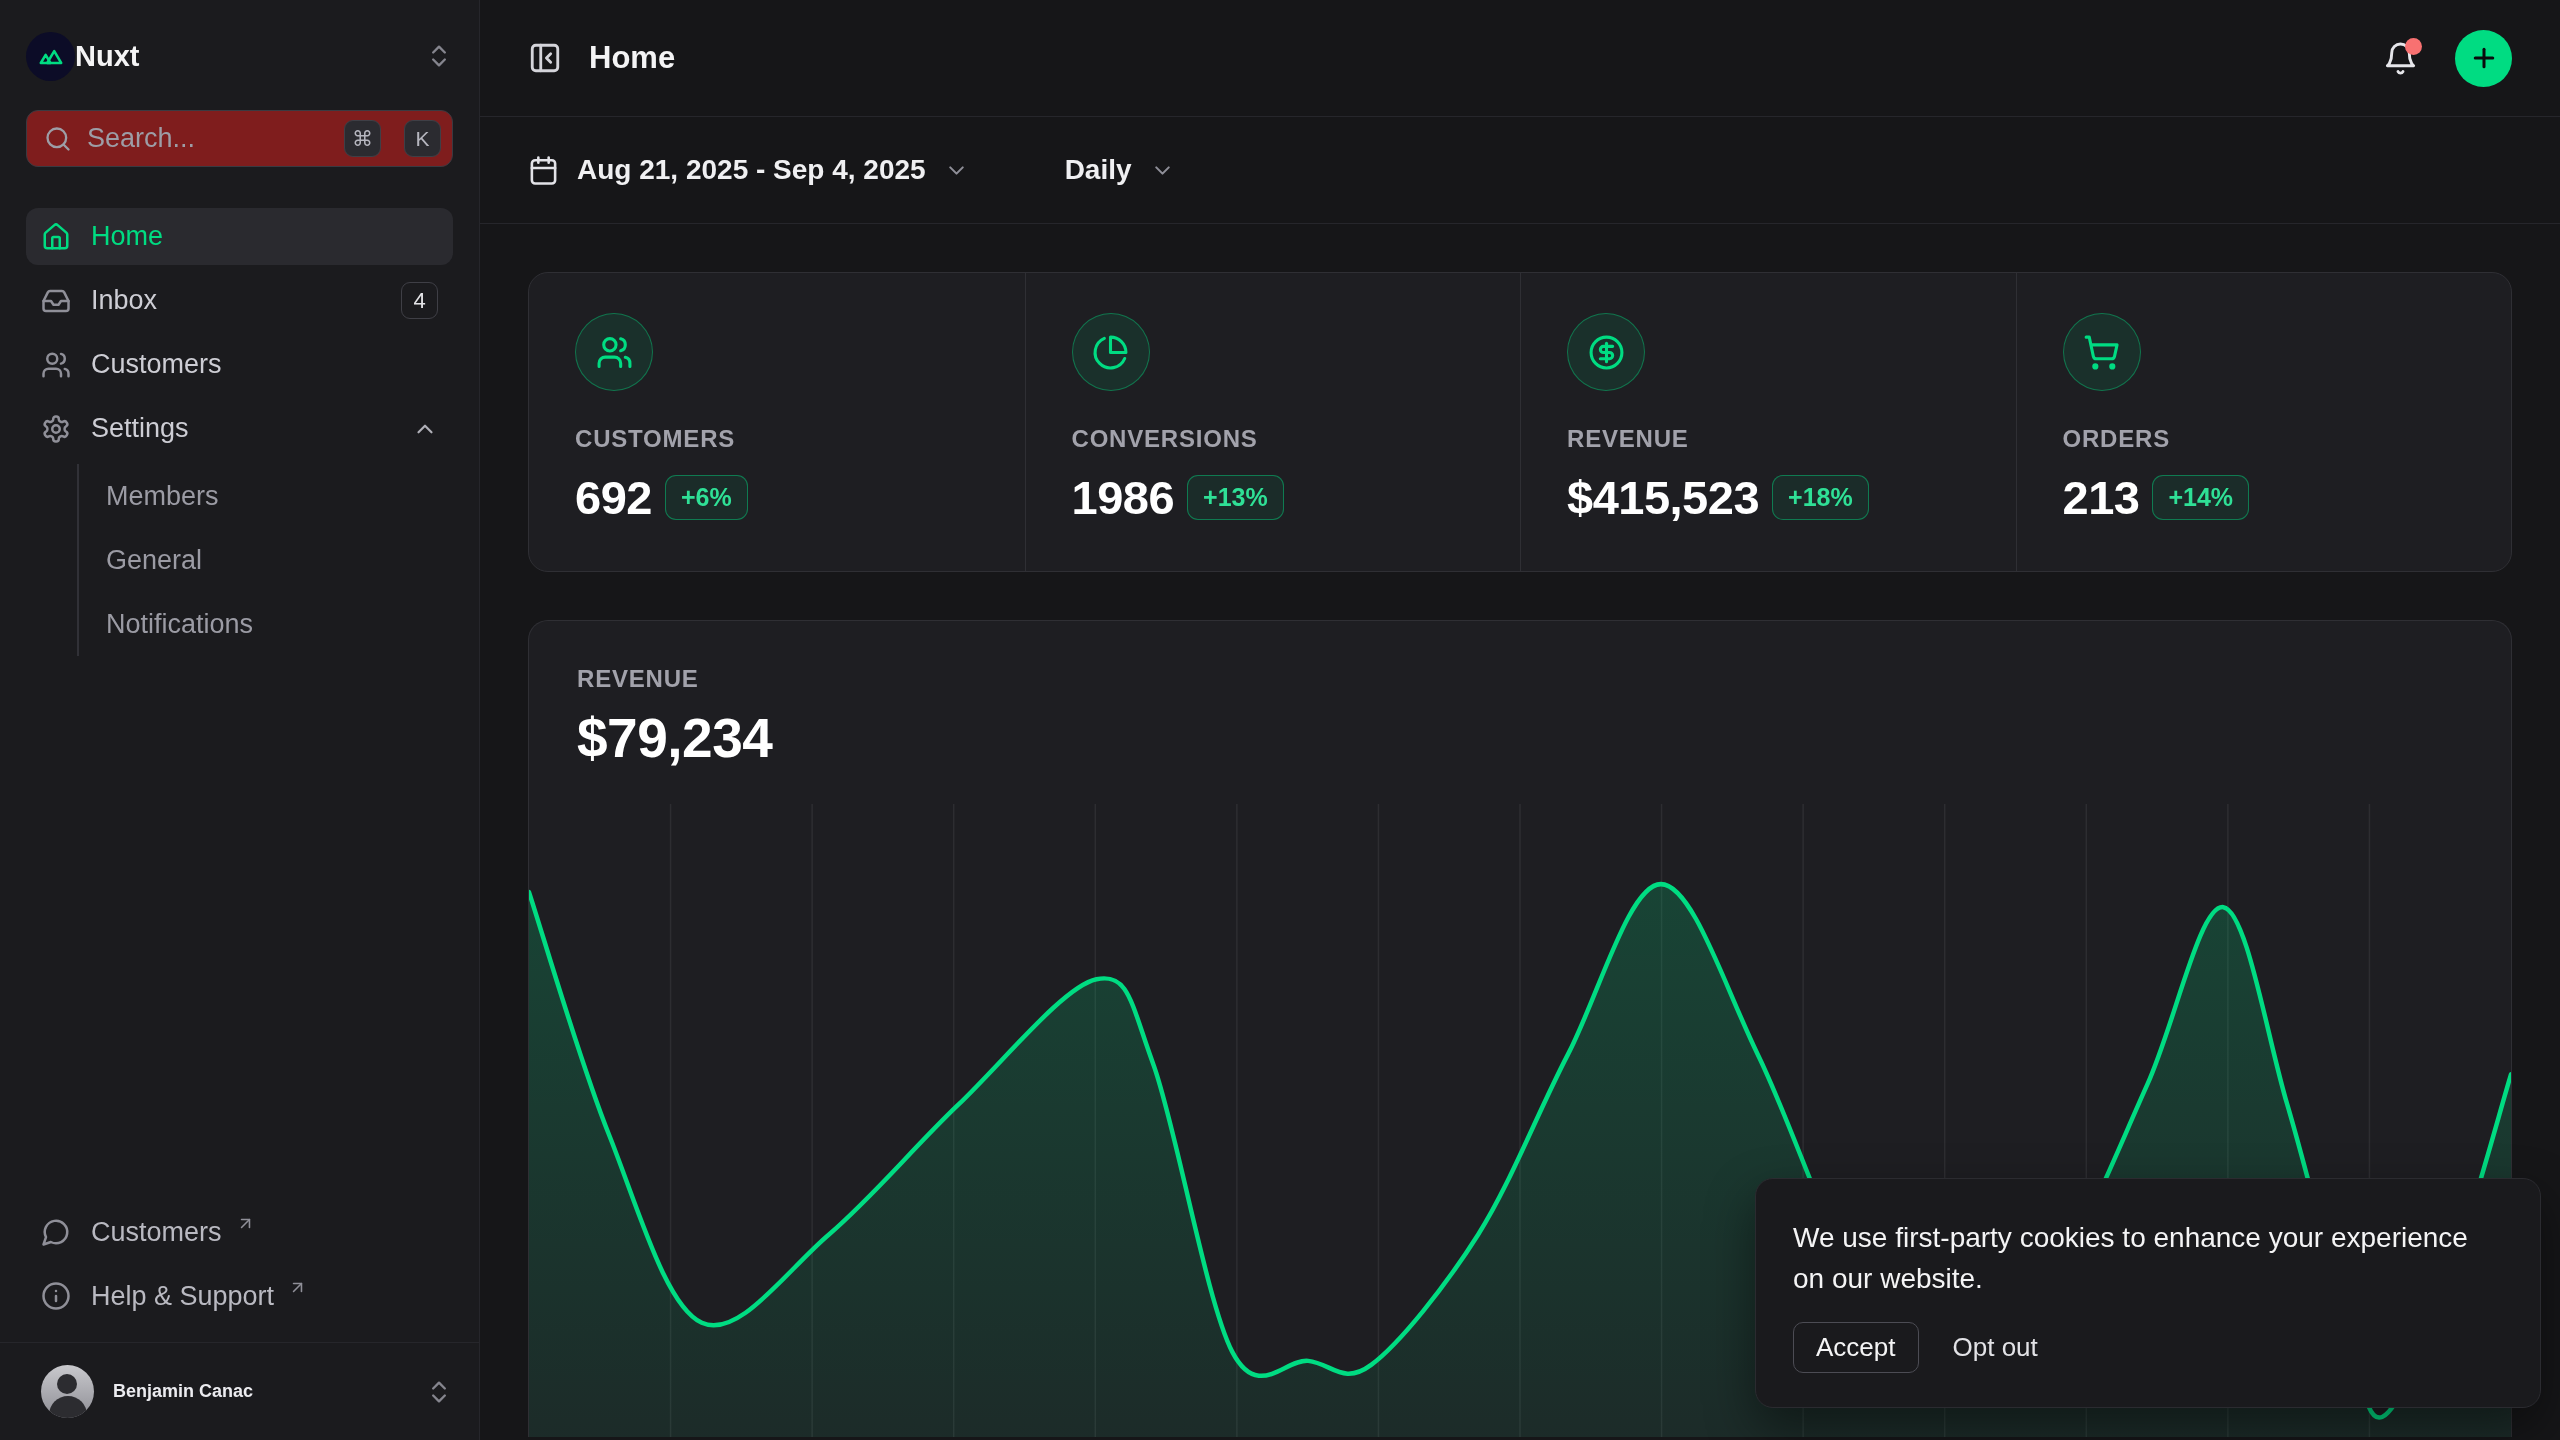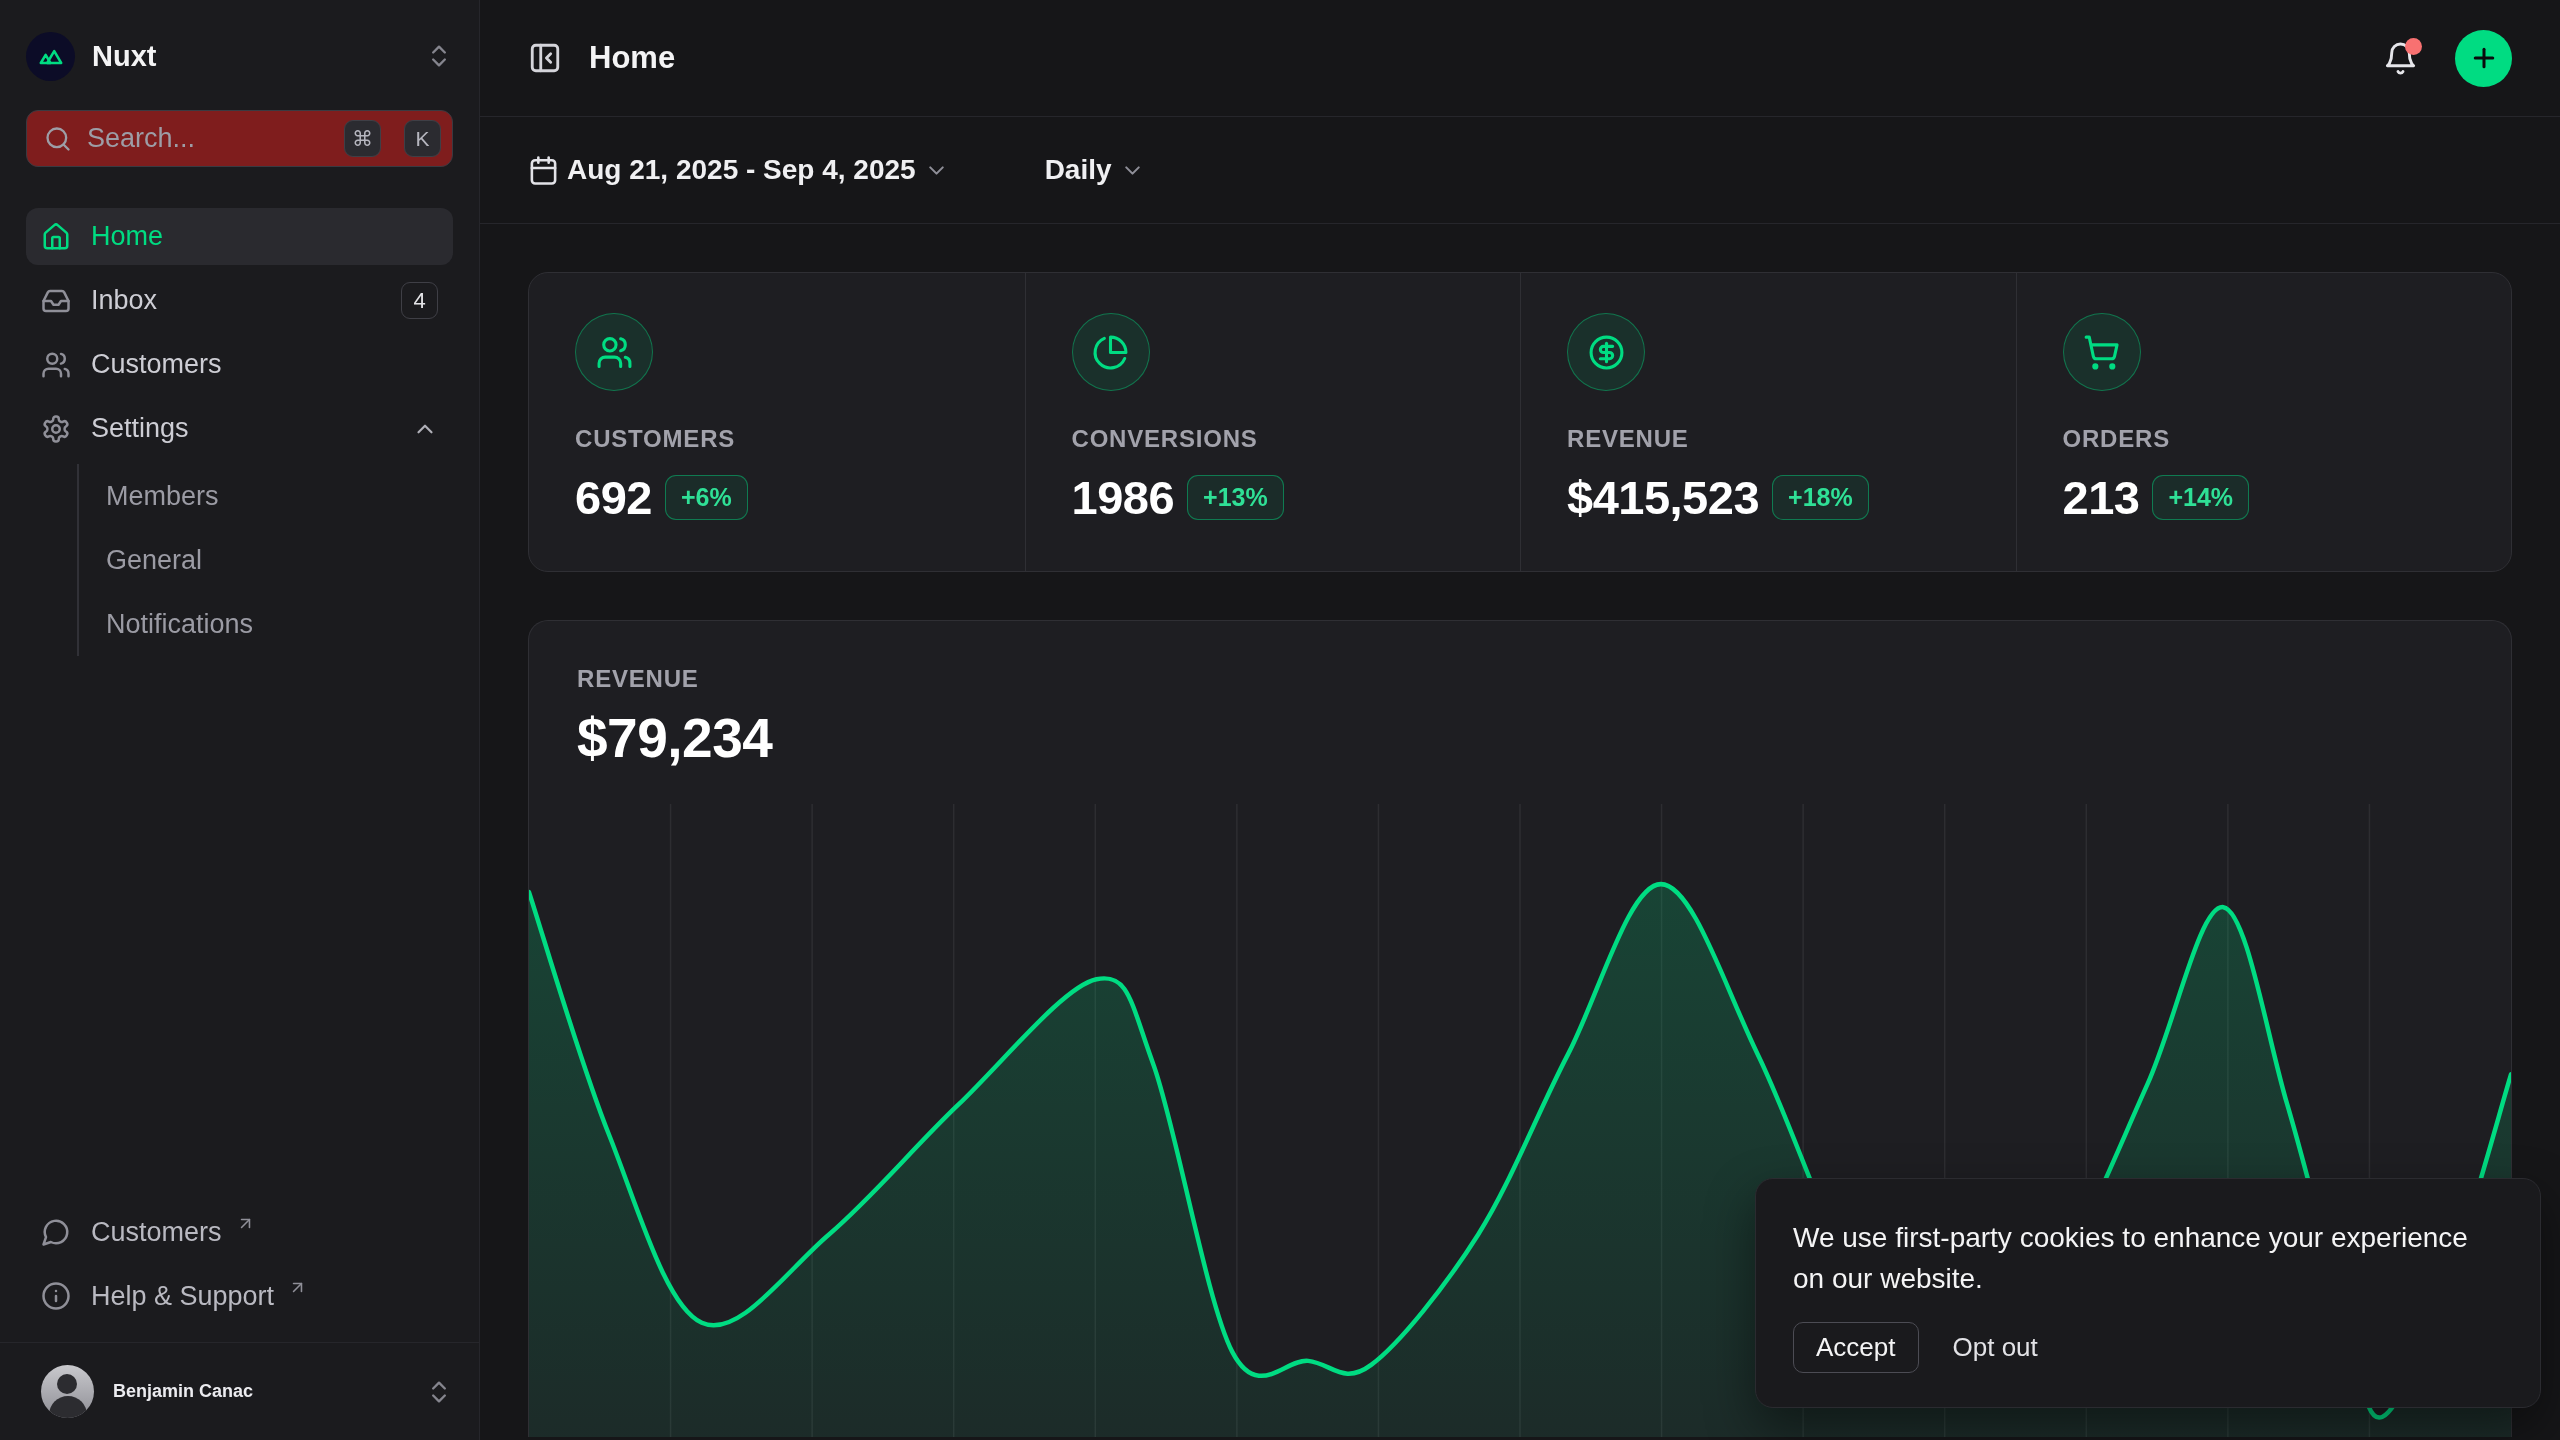--- a/index.html
+++ b/index.html
@@ -7,21 +7,21 @@
   body {
     background:#161618; color:#ececee;
     font-family:"Liberation Sans","DejaVu Sans",sans-serif;
     display:flex;
   }
   svg { display:block; }
   .ic { stroke:currentColor; fill:none; stroke-width:2; stroke-linecap:round; stroke-linejoin:round; }
 
   
   .sidebar { width:480px; height:100%; background:#1b1b1e; border-right:1px solid #26262b; display:flex; flex-direction:column; flex-shrink:0; }
-  .brand-row { display:flex; align-items:center; gap:17px; padding:26px 26px 0 26px; height:86px; }
+  .brand-row { display:flex; align-items:center; padding:26px 26px 0 26px; height:86px; }
   .logo-badge { width:49px; height:49px; border-radius:50%; background:#0c0c27; display:flex; align-items:center; justify-content:center; flex-shrink:0; }
   .brand-name { font-size:29px; font-weight:700; color:#f4f4f5; }
   .brand-select { margin-left:auto; color:#85858e; display:flex; }
   .search-box { margin:24px 26px 0 26px; height:57px; background:#7f1d1d; border:1px solid #3a3a41; border-radius:12px; display:flex; align-items:center; gap:15px; padding:0 11px 0 17px; color:#9d9da6; cursor:text; }
   .search-box .ph { font-size:27px; color:#9d9da6; flex:1; }
   .kbd { width:37px; height:37px; border:1px solid #3f3f46; background:#2b2b30; border-radius:9px; display:flex; align-items:center; justify-content:center; font-size:21px; color:#b6b6bf; }
   .kbd + .kbd { margin-left:8px; }
 
   .nav { padding:41px 26px 0 26px; flex:1; min-height:0; }
   .nav-item { height:57px; margin-bottom:7px; border-radius:12px; display:flex; align-items:center; gap:20px; padding:0 15px; font-size:27px; color:#cdcdd4; cursor:pointer; }
@@ -48,21 +48,21 @@
   .main { flex:1; min-width:0; display:flex; flex-direction:column; background:#161618; }
   .top-header { height:117px; border-bottom:1px solid #26262b; display:flex; align-items:center; padding:0 48px; flex-shrink:0; }
   .collapse-btn { color:#d4d4da; display:flex; cursor:pointer; }
   .page-title { font-size:31px; font-weight:700; color:#f4f4f5; margin-left:27px; }
   .header-right { margin-left:auto; display:flex; align-items:center; gap:37px; }
   .bell-wrap { position:relative; color:#e6e6ea; display:flex; cursor:pointer; }
   .bell-dot { position:absolute; top:-3px; right:-4px; width:17px; height:17px; border-radius:50%; background:#f87171; }
   .add-btn { width:57px; height:57px; border-radius:50%; background:#00dc82; border:none; display:flex; align-items:center; justify-content:center; color:#0b0b0d; cursor:pointer; }
 
   .toolbar { height:107px; border-bottom:1px solid #26262b; display:flex; align-items:center; padding:0 48px; gap:96px; flex-shrink:0; }
-  .picker { display:flex; align-items:center; gap:8px; cursor:pointer; }
+  .picker { display:flex; align-items:center; gap:18px; cursor:pointer; }
   .picker .cal { color:#e3e3e8; display:flex; }
   .picker-label { font-size:28px; font-weight:600; color:#f0f0f2; }
   .picker .car { color:#8f8f98; display:flex; }
 
   .content { flex:1; min-height:0; padding:48px 48px 0 48px; position:relative; overflow:hidden; }
   .stats { display:grid; grid-template-columns:repeat(4,1fr); background:#1e1e22; border:1px solid #2f2f34; border-radius:20px; }
   .stat { padding:40px 46px 46px 46px; }
   .stat + .stat { border-left:1px solid #2f2f34; }
   .stat-badge-circle { width:78px; height:78px; border-radius:50%; background:rgba(0,220,130,0.10); border:1.5px solid rgba(0,220,130,0.40); display:flex; align-items:center; justify-content:center; color:#00dc82; }
   .stat-label { margin-top:34px; font-size:24px; font-weight:600; letter-spacing:0.8px; color:#a2a2ab; }

